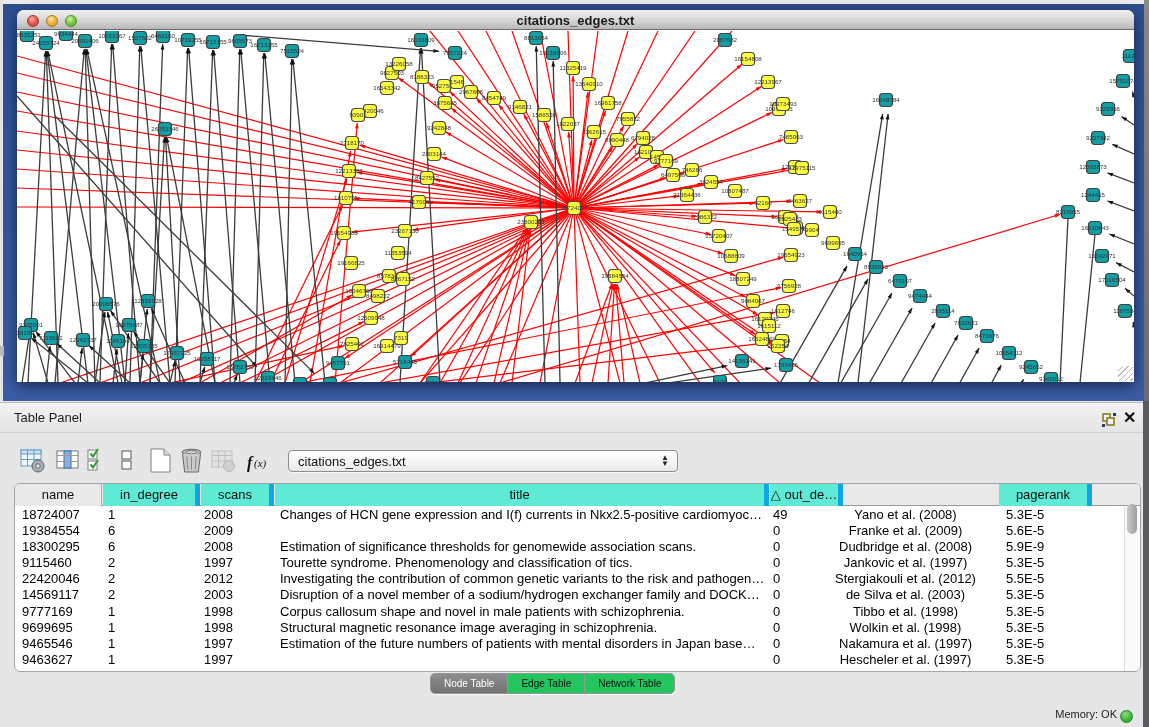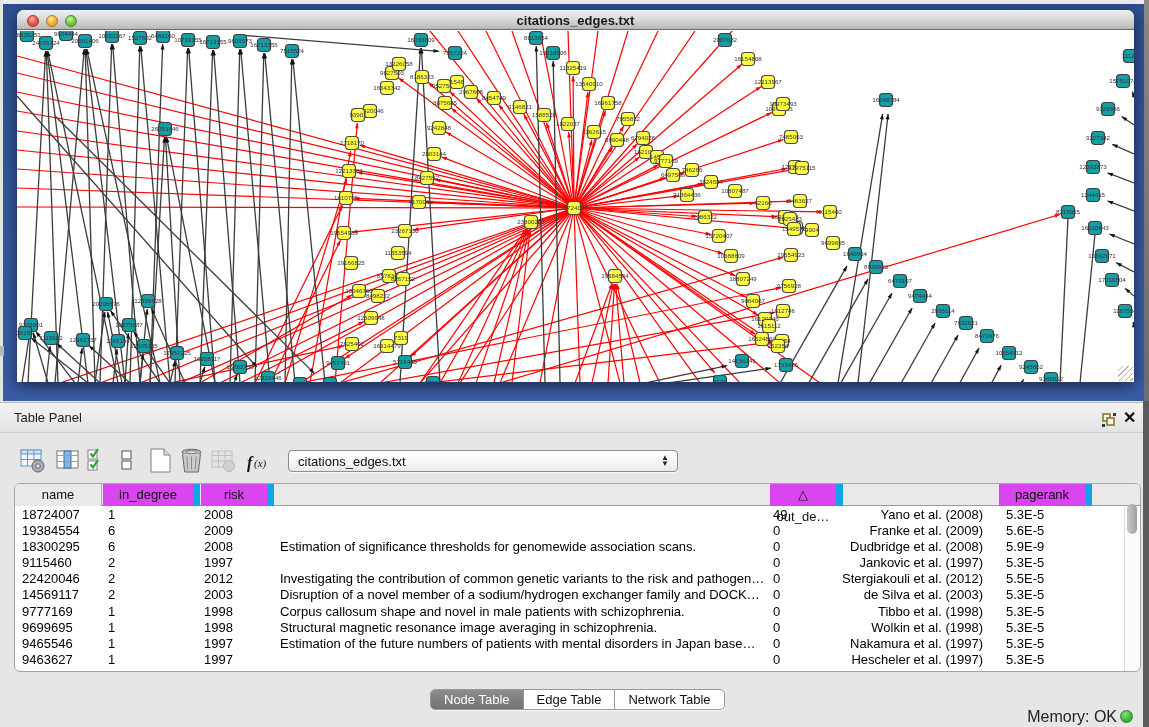--- a/index.html
+++ b/index.html
@@ -20,35 +20,35 @@
 .panel{position:absolute;left:0;top:401px;width:1149px;height:326px;background:#e6e6e6}
 .phead{position:absolute;left:0;top:1px;width:1149px;height:31px;background:linear-gradient(#f2f2f2,#e4e4e4);border-top:1px solid #b9b9b9;border-bottom:1px solid #cfcfcf}
 .phead .t{position:absolute;left:14px;top:7px;font-size:13px;color:#1d1d1d}
 .x{position:absolute;left:1123px;top:5px;font-size:16px;font-weight:bold;color:#111}
 .fl{position:absolute;left:1102px;top:10px;width:14px;height:14px}
 .tbicons{position:absolute;top:43px;left:0}
 .combo{position:absolute;left:288px;top:49px;width:390px;height:22px;border:1px solid #8e8e8e;border-radius:4px;background:linear-gradient(#fff,#f2f2f2 70%,#e8e8e8);box-shadow:0 1px 1px rgba(255,255,255,.8);font-size:13px;color:#111;line-height:21px;padding-left:9px}
 .steppers{position:absolute;right:8px;top:0;height:22px;font-size:8px;color:#222;line-height:6px;padding-top:4px}
 .tbl{position:absolute;left:14px;top:82px;width:1127px;height:189px;background:#fff;border:1px solid #a4a4a4;border-radius:6px;overflow:hidden}
 .thead{position:absolute;left:0;top:0;width:100%;height:22px;background:#e9e9e9;border-bottom:1px solid #9a9a9a;font-size:13px;color:#111}
-.th{position:absolute;top:0;height:22px;line-height:22px;text-align:center;border-right:7px solid #0ea5e9;background:#d946ef}
+.th{position:absolute;top:0;height:22px;line-height:22px;text-align:center;border-right:5px solid #0ea5e9;background:#5eead4}
 .th.g{background:#e9e9e9;border-right:1px solid #aaa}
 .rws{position:absolute;left:0;top:23px;width:1110px}
 .tr{position:relative;height:16.1px;font-size:13px;color:#000;white-space:nowrap}
 .tr div{position:absolute;top:0;height:16px;line-height:15px;overflow:hidden}
 .c0{left:7px;width:80px}.c1{left:93px;width:90px}.c2{left:189px;width:70px}
-.c3{left:265px;width:487px}.c4{left:758px;width:66px}.c5{left:813px;width:155px;text-align:right}
+.c3{left:265px;width:487px}.c4{left:758px;width:66px}.c5{left:813px;width:155px;text-align:center}
 .c6{left:991px;width:90px}
 .sb{position:absolute;right:1px;top:23px;width:15px;height:165px;background:#fafafa;border-left:1px solid #ddd}
 .sb .th2{position:absolute;left:2px;top:-3px;width:10px;height:30px;border-radius:5px;background:linear-gradient(90deg,#c9c9c9,#9f9f9f)}
-.tabs{position:absolute;left:430px;top:288px;height:21px;font-size:13px;border:1px solid #979797;border-radius:5px;background:#ffffff;display:flex;overflow:hidden;box-shadow:0 1px 0 rgba(255,255,255,.7)}
+.tabs{position:absolute;left:430px;top:272px;height:21px;font-size:10px;border:1px solid #979797;border-radius:5px;background:#22c55e;display:flex;overflow:hidden;box-shadow:0 1px 0 rgba(255,255,255,.7)}
 .tab{height:21px;line-height:20px;padding:0 13px;color:#111;border-right:1px solid #979797}
 .tab.sel{background:linear-gradient(#8d8d8d,#6f6f6f);color:#fff}
 .tab:last-child{border-right:none}
-.mem{position:absolute;right:32px;top:307px;font-size:16px;color:#222}
+.mem{position:absolute;right:32px;top:307px;font-size:11px;color:#222}
 .dot{position:absolute;right:16px;top:309px;width:13px;height:13px;border-radius:50%;background:radial-gradient(circle at 40% 30%,#8ae07a,#3cb83c 55%,#2c9a2e);border:1px solid #2b7f2b}
 </style></head><body>
 <div class="top">
     <div class="topstrip"></div>
     <div class="leftstrip"></div>
     <div class="rightstrip"></div>
     <div style="position:absolute;left:0;top:346px;width:4px;height:10px;background:#b9b9b9"></div>
   </div>
 <div class="win">
  <div class="tbar">
@@ -745,29 +745,31 @@
  <circle cx="17" cy="15" r="5.5" fill="#bbb" stroke="#888"></circle>
 </g>
 <text x="247" y="24" font-size="16" font-style="italic" font-weight="bold" font-family="Liberation Serif" fill="#111">f</text>
 <text x="254" y="23" font-size="11" font-style="italic" font-family="Liberation Serif" fill="#111">(x)</text>
 </svg>
  <div class="combo">citations_edges.txt<div class="steppers">▲<br>▼</div></div>
  <div class="tbl">
   <div class="thead">
     <div class="th g" style="left:0;width:87px">name</div>
     <div class="th" style="left:88px;width:97px">in_degree</div>
-    <div class="th" style="left:186px;width:73px">risk</div>
+    <div class="th" style="left:186px;width:73px">scans</div>
+    <div class="th" style="left:260px;width:494px">title</div>
     <div class="th" style="left:755px;width:73px">△ out_de…</div>
     <div class="th" style="left:984px;width:93px">pagerank</div>
   </div>
   <div class="rws">
         <div class="tr">
           <div class="c0">18724007</div>
           <div class="c1">1</div>
           <div class="c2">2008</div>
+          <div class="c3">Changes of HCN gene expression and I(f) currents in Nkx2.5-positive cardiomyoc…</div>
           <div class="c4">49</div>
           <div class="c5">Yano et al. (2008)</div>
           <div class="c6">5.3E-5</div>
         </div>
         <div class="tr">
           <div class="c0">19384554</div>
           <div class="c1">6</div>
           <div class="c2">2009</div>
           <div class="c4">0</div>
           <div class="c5">Franke et al. (2009)</div>
@@ -779,20 +781,21 @@
           <div class="c2">2008</div>
           <div class="c3">Estimation of significance thresholds for genomewide association scans.</div>
           <div class="c4">0</div>
           <div class="c5">Dudbridge et al. (2008)</div>
           <div class="c6">5.9E-9</div>
         </div>
         <div class="tr">
           <div class="c0">9115460</div>
           <div class="c1">2</div>
           <div class="c2">1997</div>
+          <div class="c3">Tourette syndrome. Phenomenology and classification of tics.</div>
           <div class="c4">0</div>
           <div class="c5">Jankovic et al. (1997)</div>
           <div class="c6">5.3E-5</div>
         </div>
         <div class="tr">
           <div class="c0">22420046</div>
           <div class="c1">2</div>
           <div class="c2">2012</div>
           <div class="c3">Investigating the contribution of common genetic variants to the risk and pathogen…</div>
           <div class="c4">0</div>

